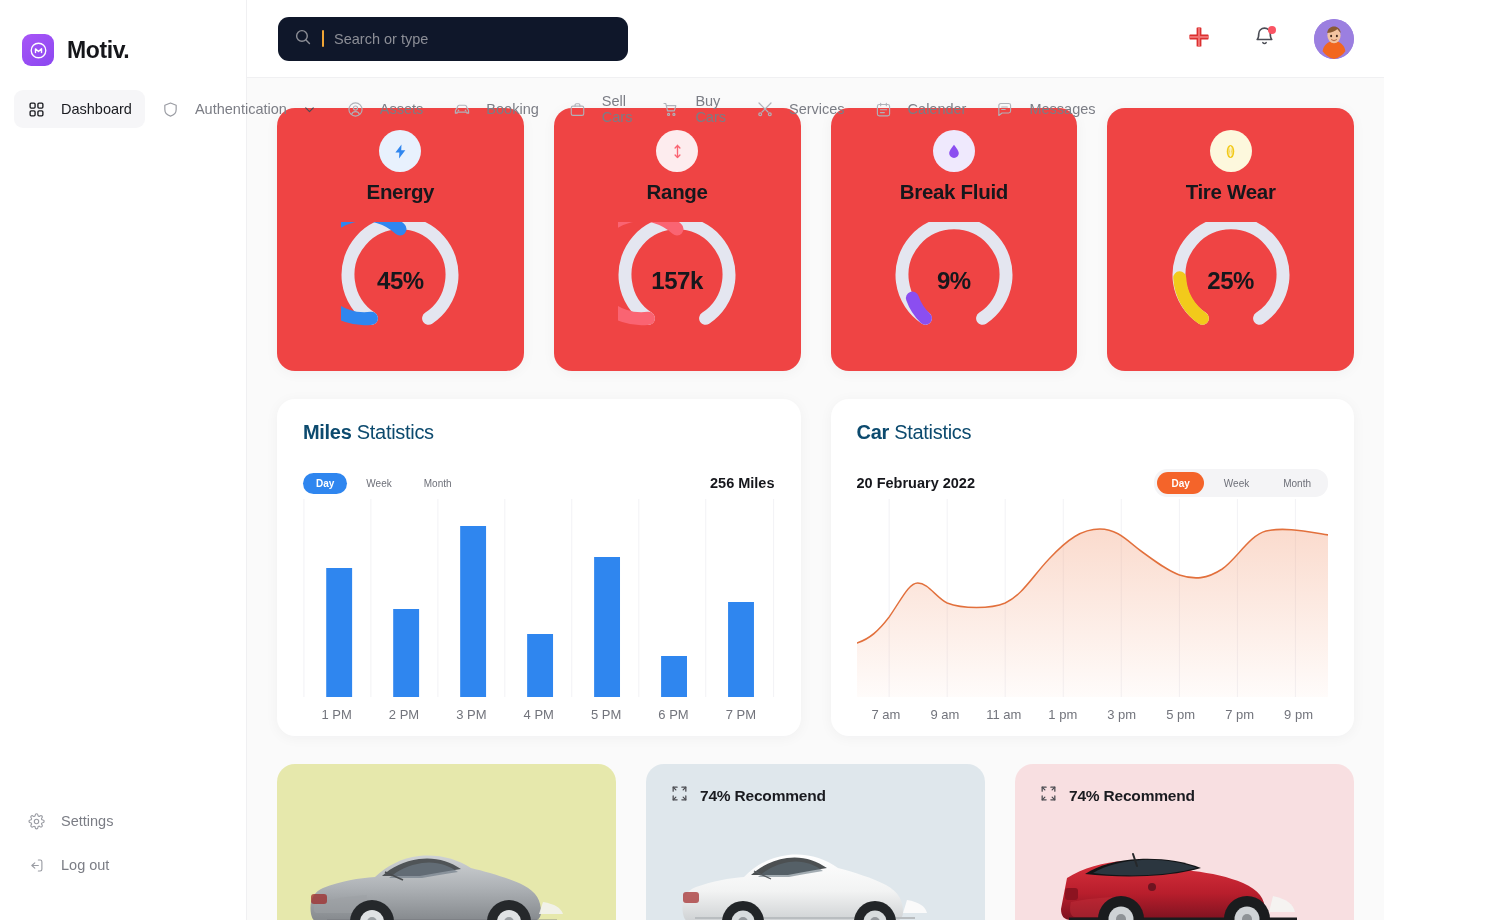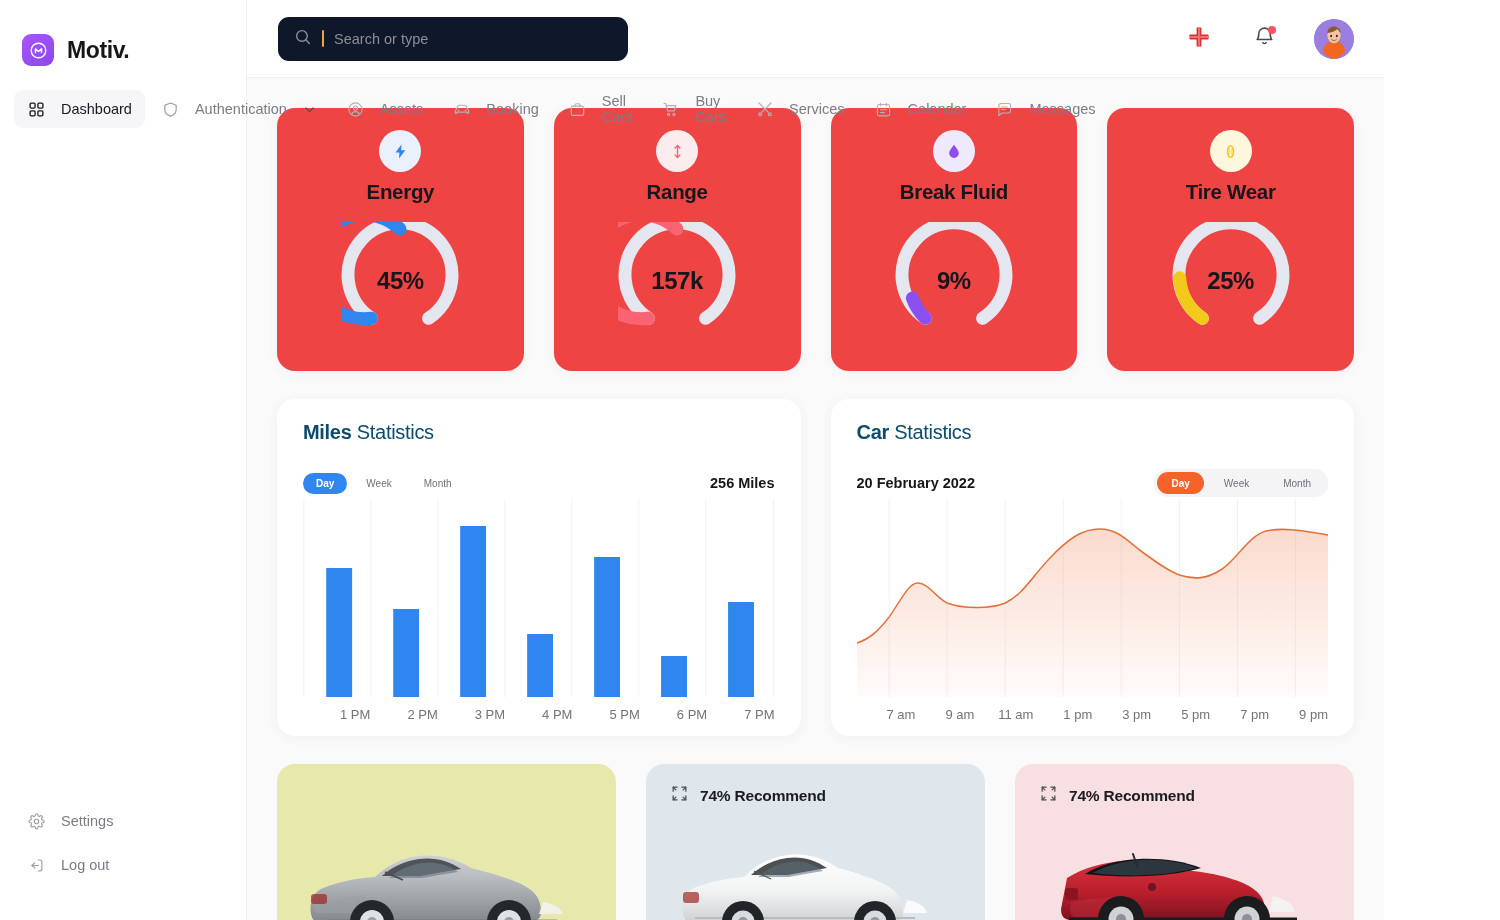--- a/index.html
+++ b/index.html
@@ -99,21 +99,21 @@
   .seg-btn {
     height: 21px; padding: 0 13px; border-radius: 11px; font-size: 10px;
     display: flex; align-items: center; color: #6e7079; cursor: pointer; font-weight: 500;
   }
   .seg-btn.on-blue { background: #2f86ef; color: #fff; font-weight: 600; }
   .seg-btn.on-orange { background: #f4642a; color: #fff; font-weight: 600; }
   .seg.boxed .seg-btn { height: 22px; padding: 0 14px; }
 
   .chart-area { position: absolute; left: 26px; right: 26px; top: 100px; bottom: 0; }
   .axis-labels { position: absolute; left: 0; right: 0; bottom: 14px; display: flex; }
-  .axis-labels span { flex: 1; text-align: right; font-size: 13px; color: #72747c; }
+  .axis-labels span { flex: 1; text-align: center; font-size: 13px; color: #72747c; }
 
   
   .rec-row { display: flex; gap: 30px; margin-top: 28px; }
   .rec-card {
     flex: 1; height: 178px; border-radius: 18px; padding: 20px 24px 0 24px;
     position: relative; overflow: hidden;
   }
   .rec-head { display: flex; align-items: center; gap: 11px; }
   .rec-label { font-size: 15.5px; font-weight: 700; color: #1a1b20; letter-spacing: -0.2px; }
   .car-img { position: absolute; left: 0; right: 0; bottom: -6px; display: flex; justify-content: center; }

